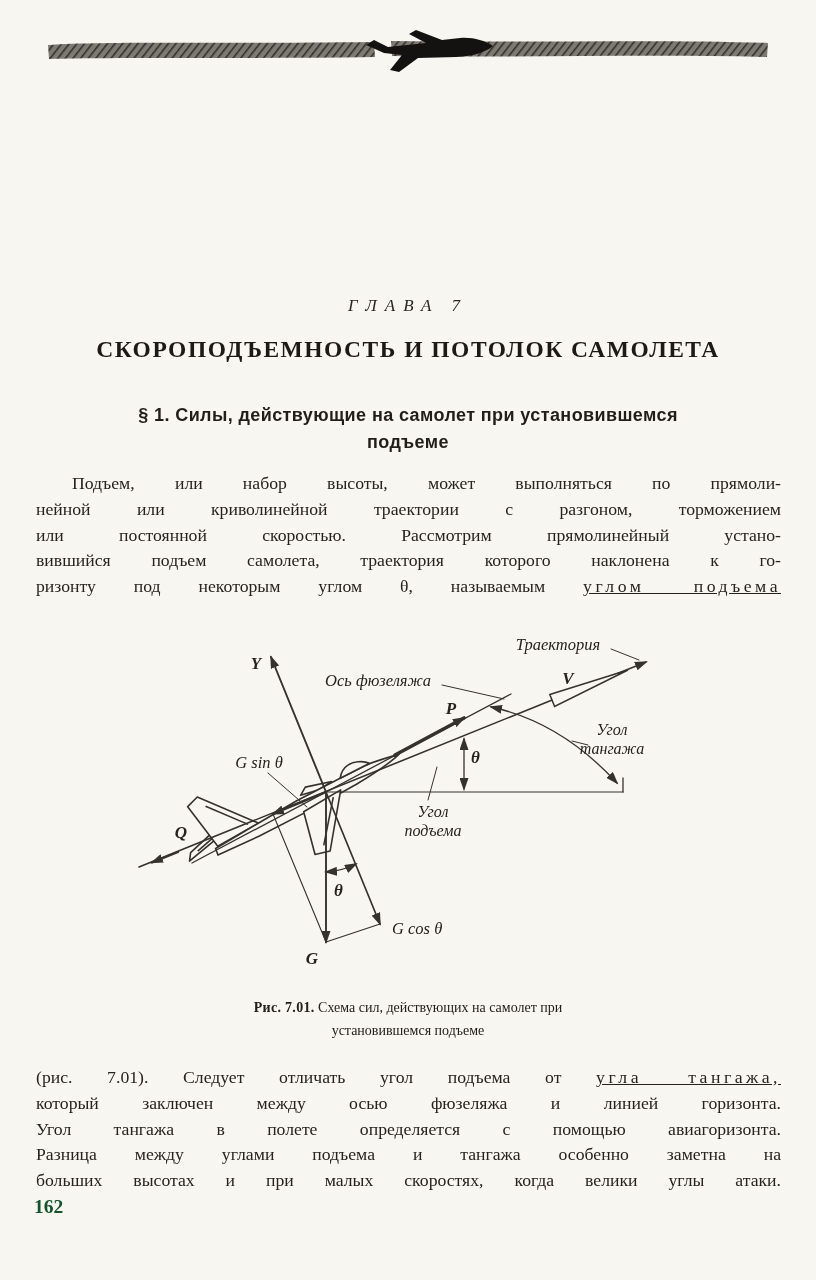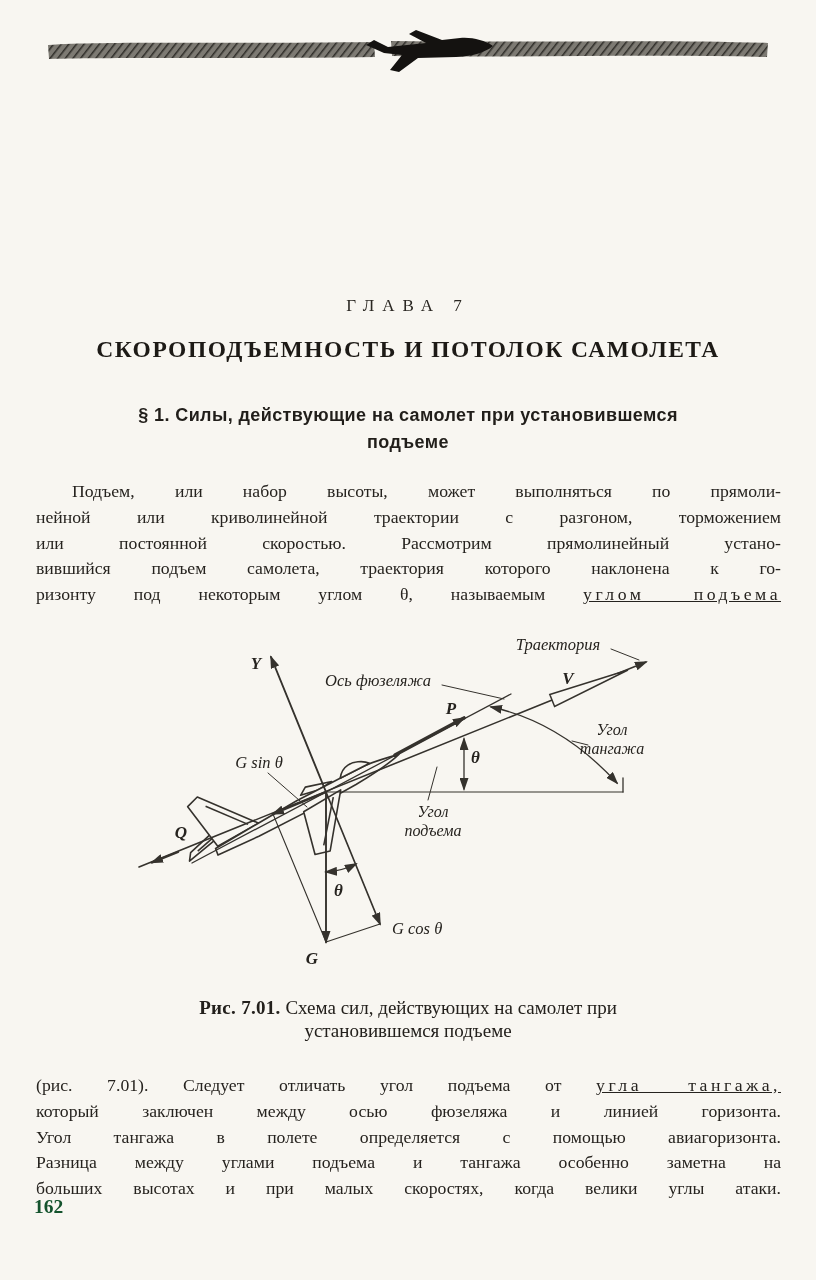--- a/index.html
+++ b/index.html
@@ -14,50 +14,50 @@
     font-family:"Liberation Serif", serif;
     color:var(--ink);
     overflow:hidden;
   }
   .abs{position:absolute;}
   
   #header-art{left:44px;top:26px;}
   
   .chapter{
     left:0;top:296px;width:816px;text-align:center;
-    font-size:17px;letter-spacing:8px;
+    font-style:italic;font-size:17px;letter-spacing:8px;
     color:#2a2722;
   }
   .title{
     left:36px;top:336px;width:744px;text-align:center;
     font-family:Liberation Serif, serif;
     font-weight:700;font-size:23.5px;letter-spacing:1.5px;
     color:#1d1a16;
   }
   .section-head{
     left:36px;top:402px;width:744px;text-align:center;
     font-family:"Liberation Sans", sans-serif;
     font-weight:700;font-size:18px;line-height:27px;letter-spacing:.4px;
     color:#211e1a;
   }
   .para{
     left:36px;width:745px;
-    font-size:17.7px;line-height:25.8px;font-weight:500;margin-top:8px;
+    font-size:17.7px;line-height:25.8px;font-weight:500;
   }
   #para1{top:471px;}
   #para2{top:1065px;}
   .jline{
     text-align:justify;text-align-last:justify;
     white-space:normal;
   }
   .indent{text-indent:36px;}
   .sp{letter-spacing:3.5px;word-spacing:8px;text-decoration:underline;}
   .caption{
     left:128px;top:996px;width:560px;text-align:center;
-    font-size:19px;line-height:23px;color:#23201c;
+    font-size:14px;line-height:23px;color:#23201c;
   }
   .caption b{letter-spacing:.3px;}
   .pagenum{
     left:34px;top:1196px;font-size:19.5px;font-weight:700;color:#14532d;
   }
   #figure-svg{left:106px;top:624px;}
   svg text{fill:var(--ink);}
   .flbl{font-family:"Liberation Serif", serif;font-style:italic;font-size:16.5px;}
   .fvec{font-family:"Liberation Serif", serif;font-style:italic;font-weight:700;font-size:17px;}
   .fsm{font-family:"Liberation Serif", serif;font-style:italic;font-size:16px;}

